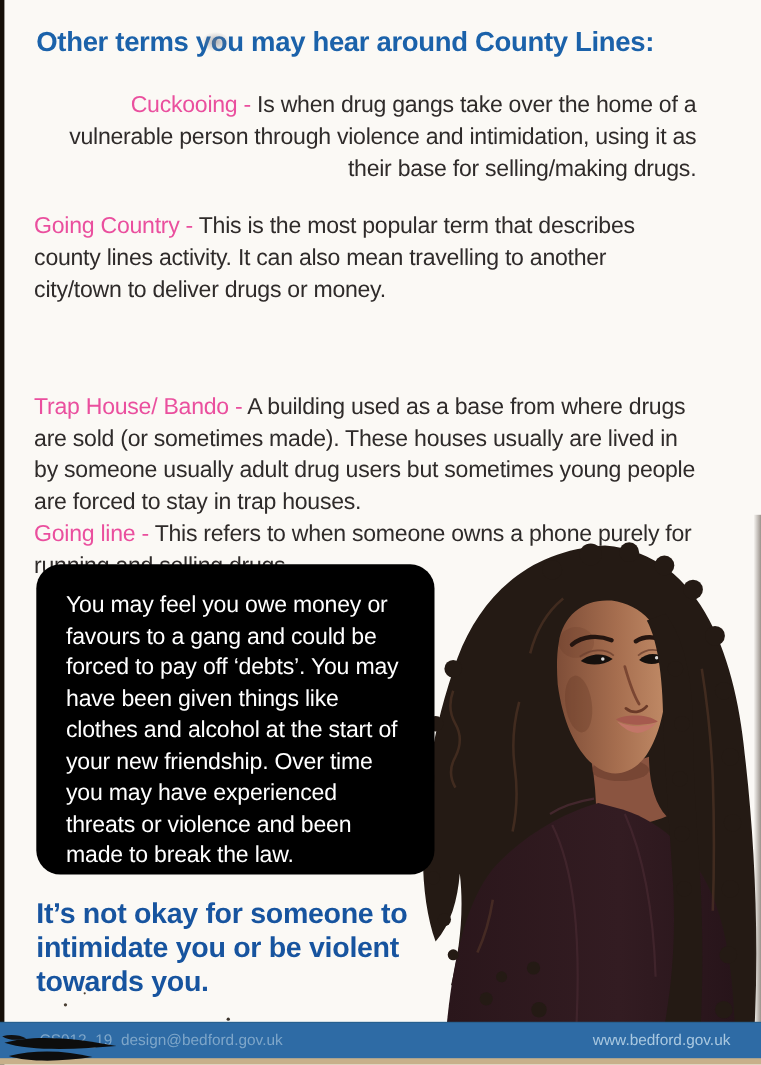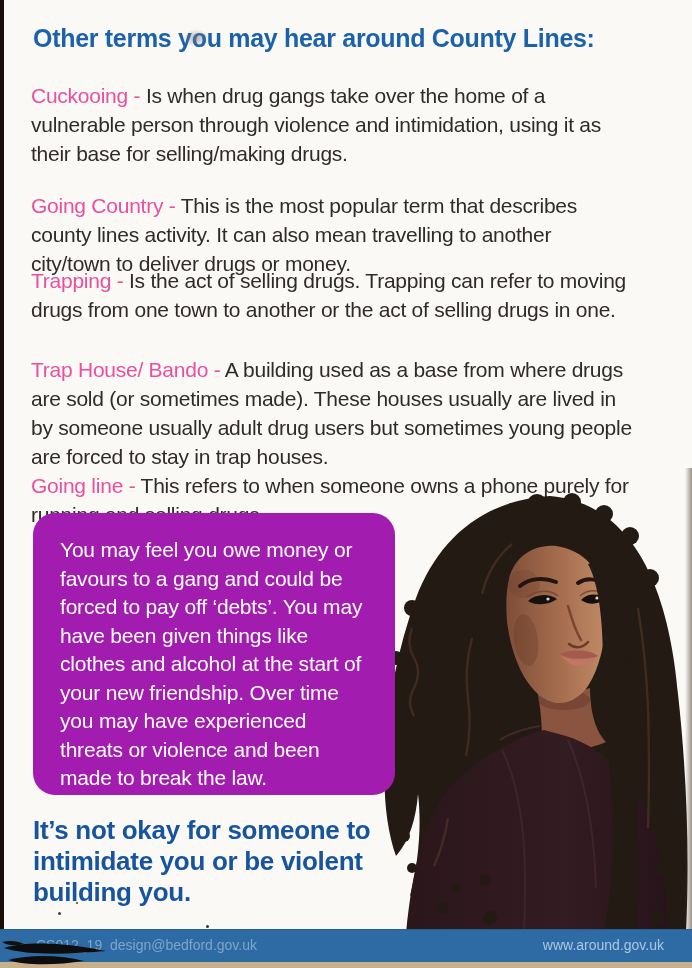--- a/index.html
+++ b/index.html
@@ -16,24 +16,24 @@
   .dot { position:absolute; border-radius:50%; z-index:3; }
   .title {
     position:absolute; left:33px; top:24px; width:645px;
     font-size:25px; font-weight:bold; color:#1b62aa; letter-spacing:-0.3px;
   }
   .para {
     position:absolute; left:31px; width:602px;
     font-size:21px; line-height:29px; color:#2f2b2a; letter-spacing:-0.25px;
   }
   .para .term { color:#ea4f9e; }
-  .p1 { top:60px; } .p2 { top:170px; } .p3 { top:245px; } .p4 { top:335px;margin-top:20px; } .p5 { top:450px; }
+  .p1 { top:60px;text-align:right; } .p2 { top:170px; } .p3 { top:245px; } .p4 { top:335px;margin-top:20px; } .p5 { top:450px; }
   .callout {
     position:absolute; left:33px; top:513px; width:362px; height:282px;
-    background:#a21caf; border-radius:22px; z-index:2;
+    background:#000000; border-radius:22px; z-index:2;
   }
   .callout-text {
     position:absolute; left:27px; top:23px; width:310px;
     font-size:21px; line-height:28.5px; color:#ffffff; letter-spacing:-0.2px;
   }
   .statement {
     position:absolute; left:33px; top:815px; width:370px; z-index:2;
     font-size:26px; line-height:31px; font-weight:bold; color:#17549f; letter-spacing:-0.3px;
   }
   .photo { position:absolute; left:352px; top:488px; width:340px; height:445px; z-index:1; }
@@ -61,31 +61,30 @@
   <div class="dot" style="left:76px; top:902px; width:2px; height:2px; background:#4a3f33;"></div>
   <div class="dot" style="left:206px; top:925px; width:3px; height:3px; background:#3c332a;"></div>
   <div class="dot" style="left:560px; top:955px; width:3px; height:3px; background:#7a1f14;"></div>
 
   <div class="title">Other terms you may hear around County Lines:</div>
 
   <p class="para p1"><span class="term">Cuckooing -</span> <span>Is when drug gangs take over the home of a vulnerable person through violence and intimidation, using it as their base for selling/making drugs.</span></p>
 
   <p class="para p2"><span class="term">Going Country -</span> <span>This is the most popular term that describes county lines activity. It can also mean travelling to another city/town to deliver drugs or money.</span></p>
 
-  <p class="para p3"><span class="term">Trapping -</span> <span>Is the act of selling drugs. Trapping can refer to moving drugs from one town to another or the act of selling drugs in one.</span></p>
 
   <p class="para p4"><span class="term">Trap House/ Bando -</span> <span>A building used as a base from where drugs are sold (or sometimes made). These houses usually are lived in by someone usually adult drug users but sometimes young people are forced to stay in trap houses.</span></p>
 
   <p class="para p5"><span class="term">Going line -</span> <span>This refers to when someone owns a phone purely for running and selling drugs.</span></p>
 
   <div class="callout">
     <div class="callout-text">You may feel you owe money or favours to a gang and could be forced to pay off ‘debts’. You may have been given things like clothes and alcohol at the start of your new friendship. Over time you may have experienced threats or violence and been made to break the law.</div>
   </div>
 
-  <div class="statement">It’s not okay for someone to intimidate you or be violent building you.</div>
+  <div class="statement">It’s not okay for someone to intimidate you or be violent towards you.</div>
 
   <svg class="photo" viewBox="0 0 340 445" aria-hidden="true">
     <defs>
       <linearGradient id="skin" x1="0" y1="0" x2="1" y2="0">
         <stop offset="0" stop-color="#7f4e38"></stop>
         <stop offset="0.55" stop-color="#a66e4f"></stop>
         <stop offset="1" stop-color="#c08a66"></stop>
       </linearGradient>
       <linearGradient id="sweater" x1="0" y1="0" x2="1" y2="0">
         <stop offset="0" stop-color="#2a161b"></stop>
@@ -182,21 +181,21 @@
       <path d="M286,120 q8,50 10,100 q2,60 0,120"></path>
       <path d="M160,56 q-22,18 -30,50"></path>
       <path d="M96,330 q-4,26 -14,48"></path>
     </g>
   </svg>
 
   <div class="scan-edge-right"></div>
 
   <div class="footer">
     <span class="footer-left">CS012_19  design@bedford.gov.uk</span>
-    <span class="footer-right">www.around.gov.uk</span>
+    <span class="footer-right">www.bedford.gov.uk</span>
   </div>
 
   <div class="bottom-strip"></div>
 
   <svg class="scribble" viewBox="0 0 130 32">
     <path d="M4,12 C30,4 72,8 106,15 C72,18 28,20 4,12 Z" fill="#0d0d0d"></path>
     <path d="M8,24 C32,18 60,19 84,25 C58,29 26,30 8,24 Z" fill="#0d0d0d"></path>
     <path d="M2,6 C10,4 18,5 24,8 C16,10 8,10 2,6 Z" fill="#111111"></path>
   </svg>
 

